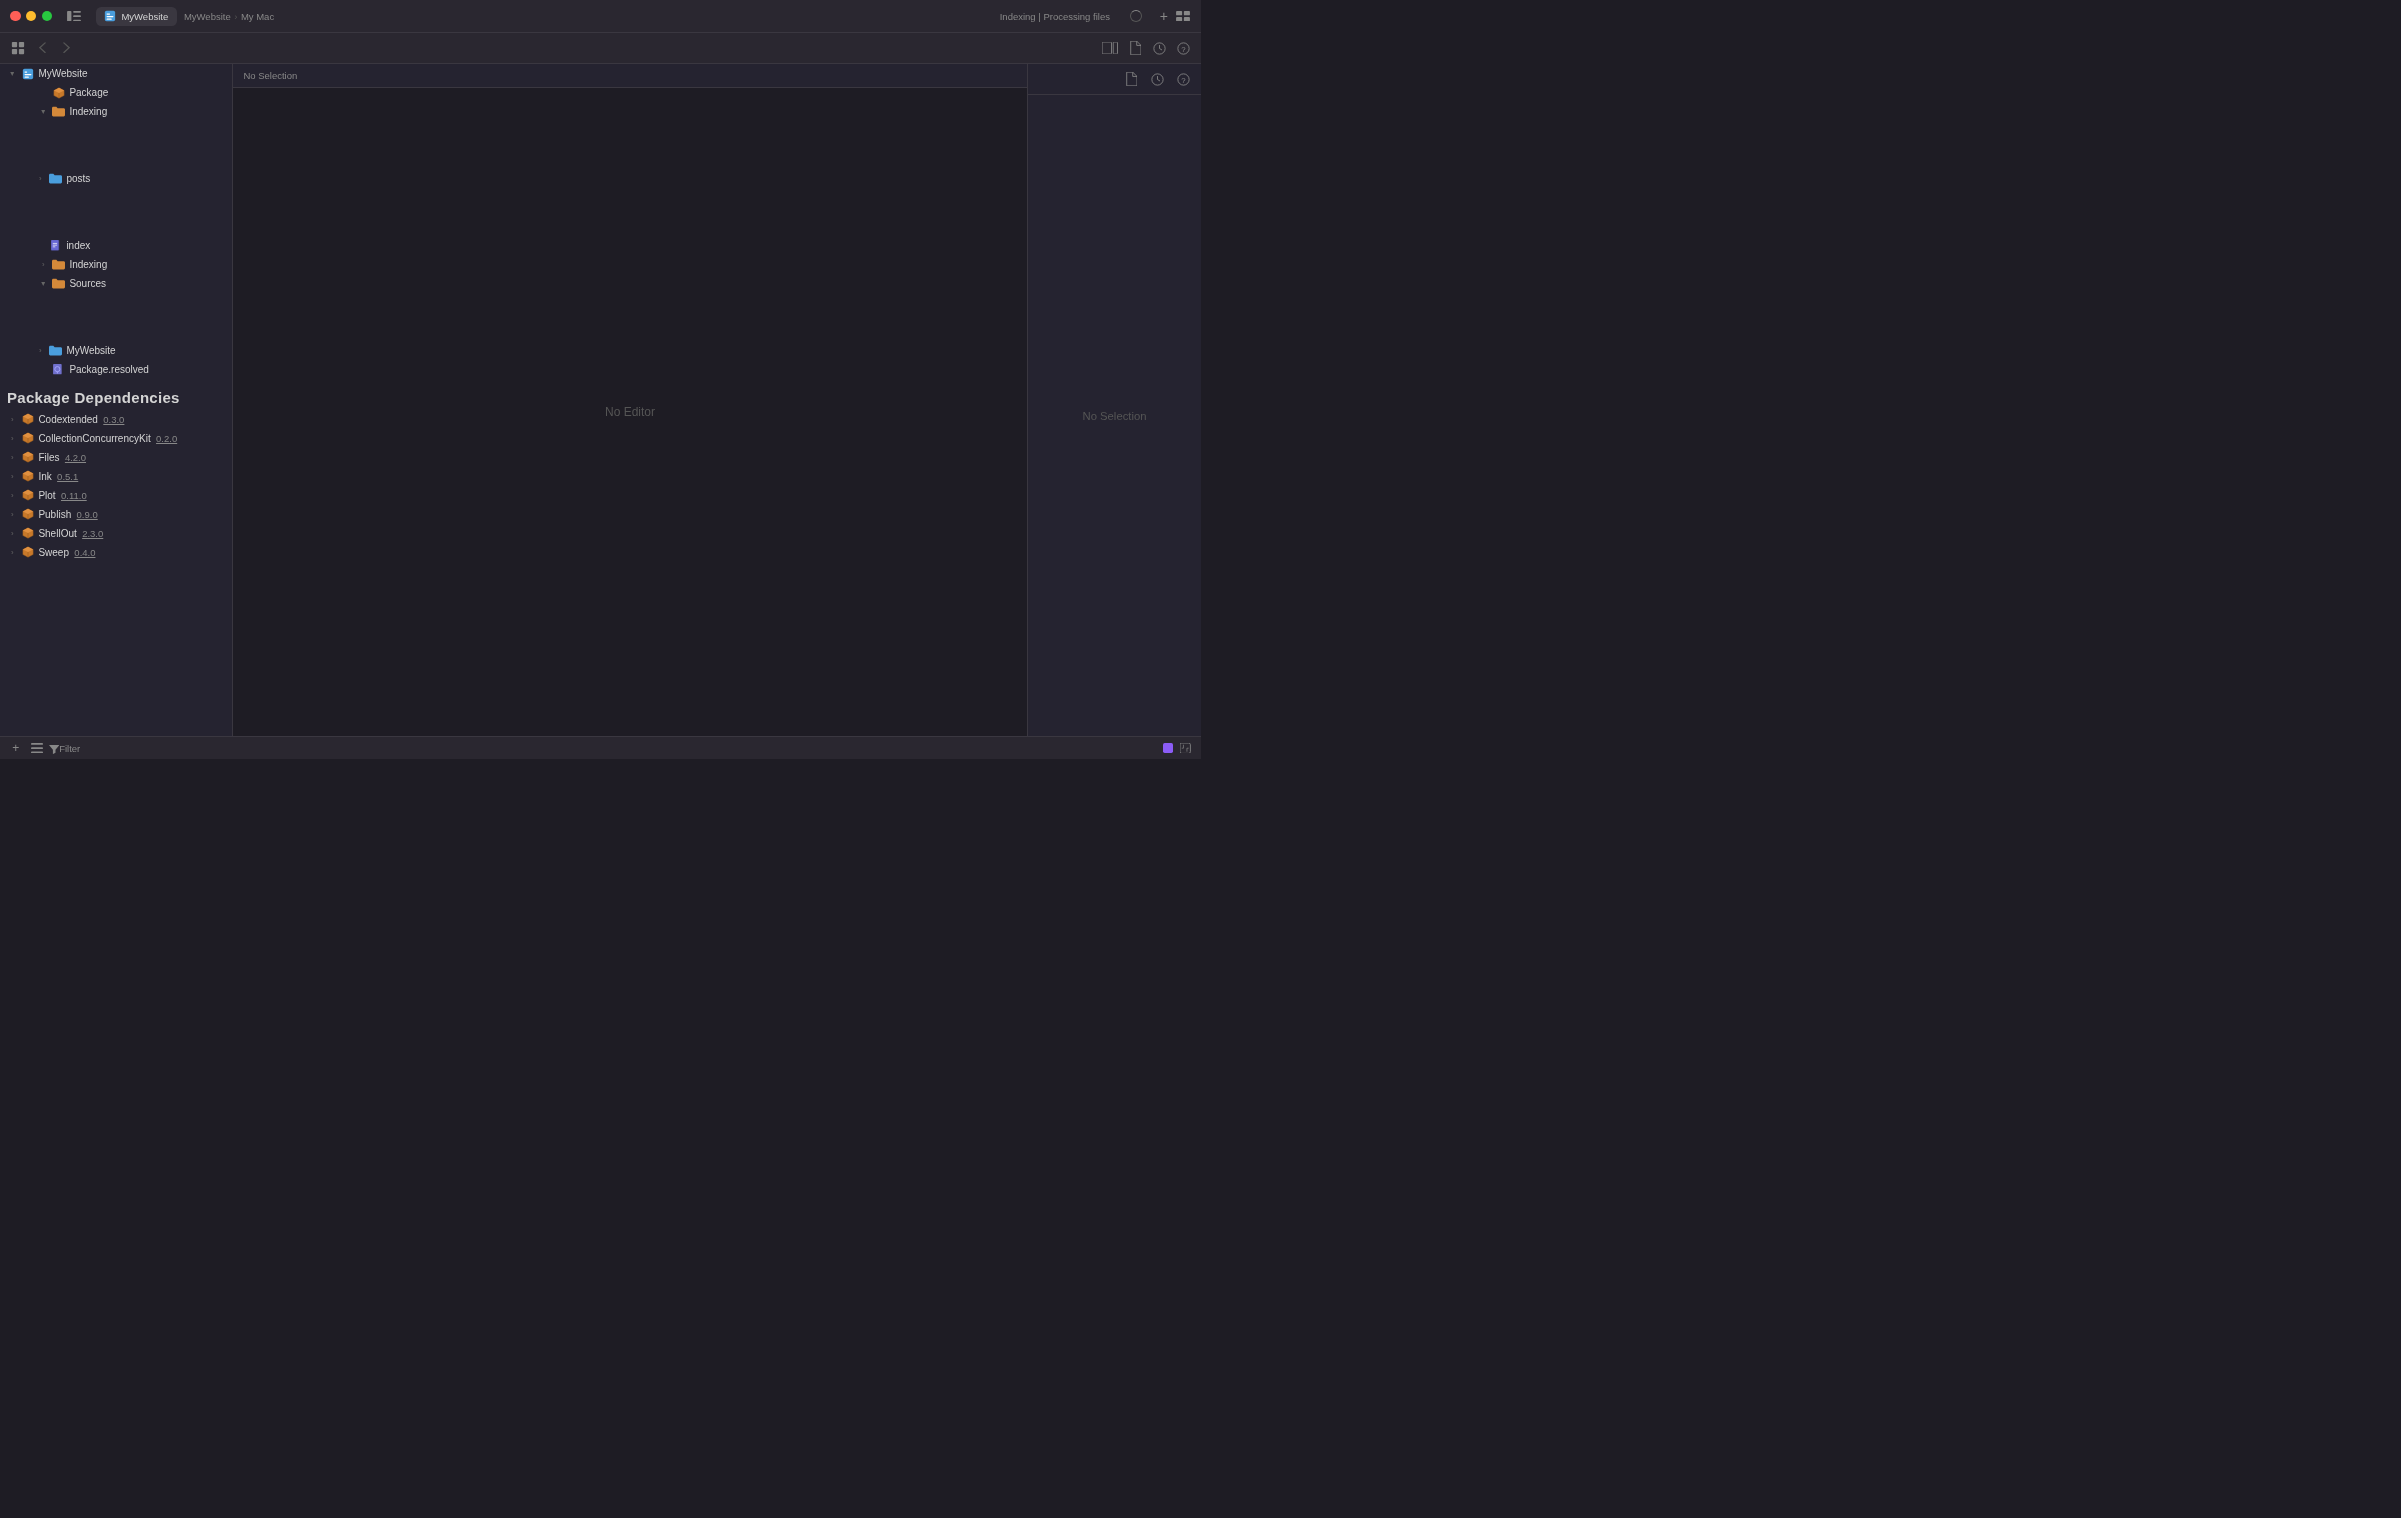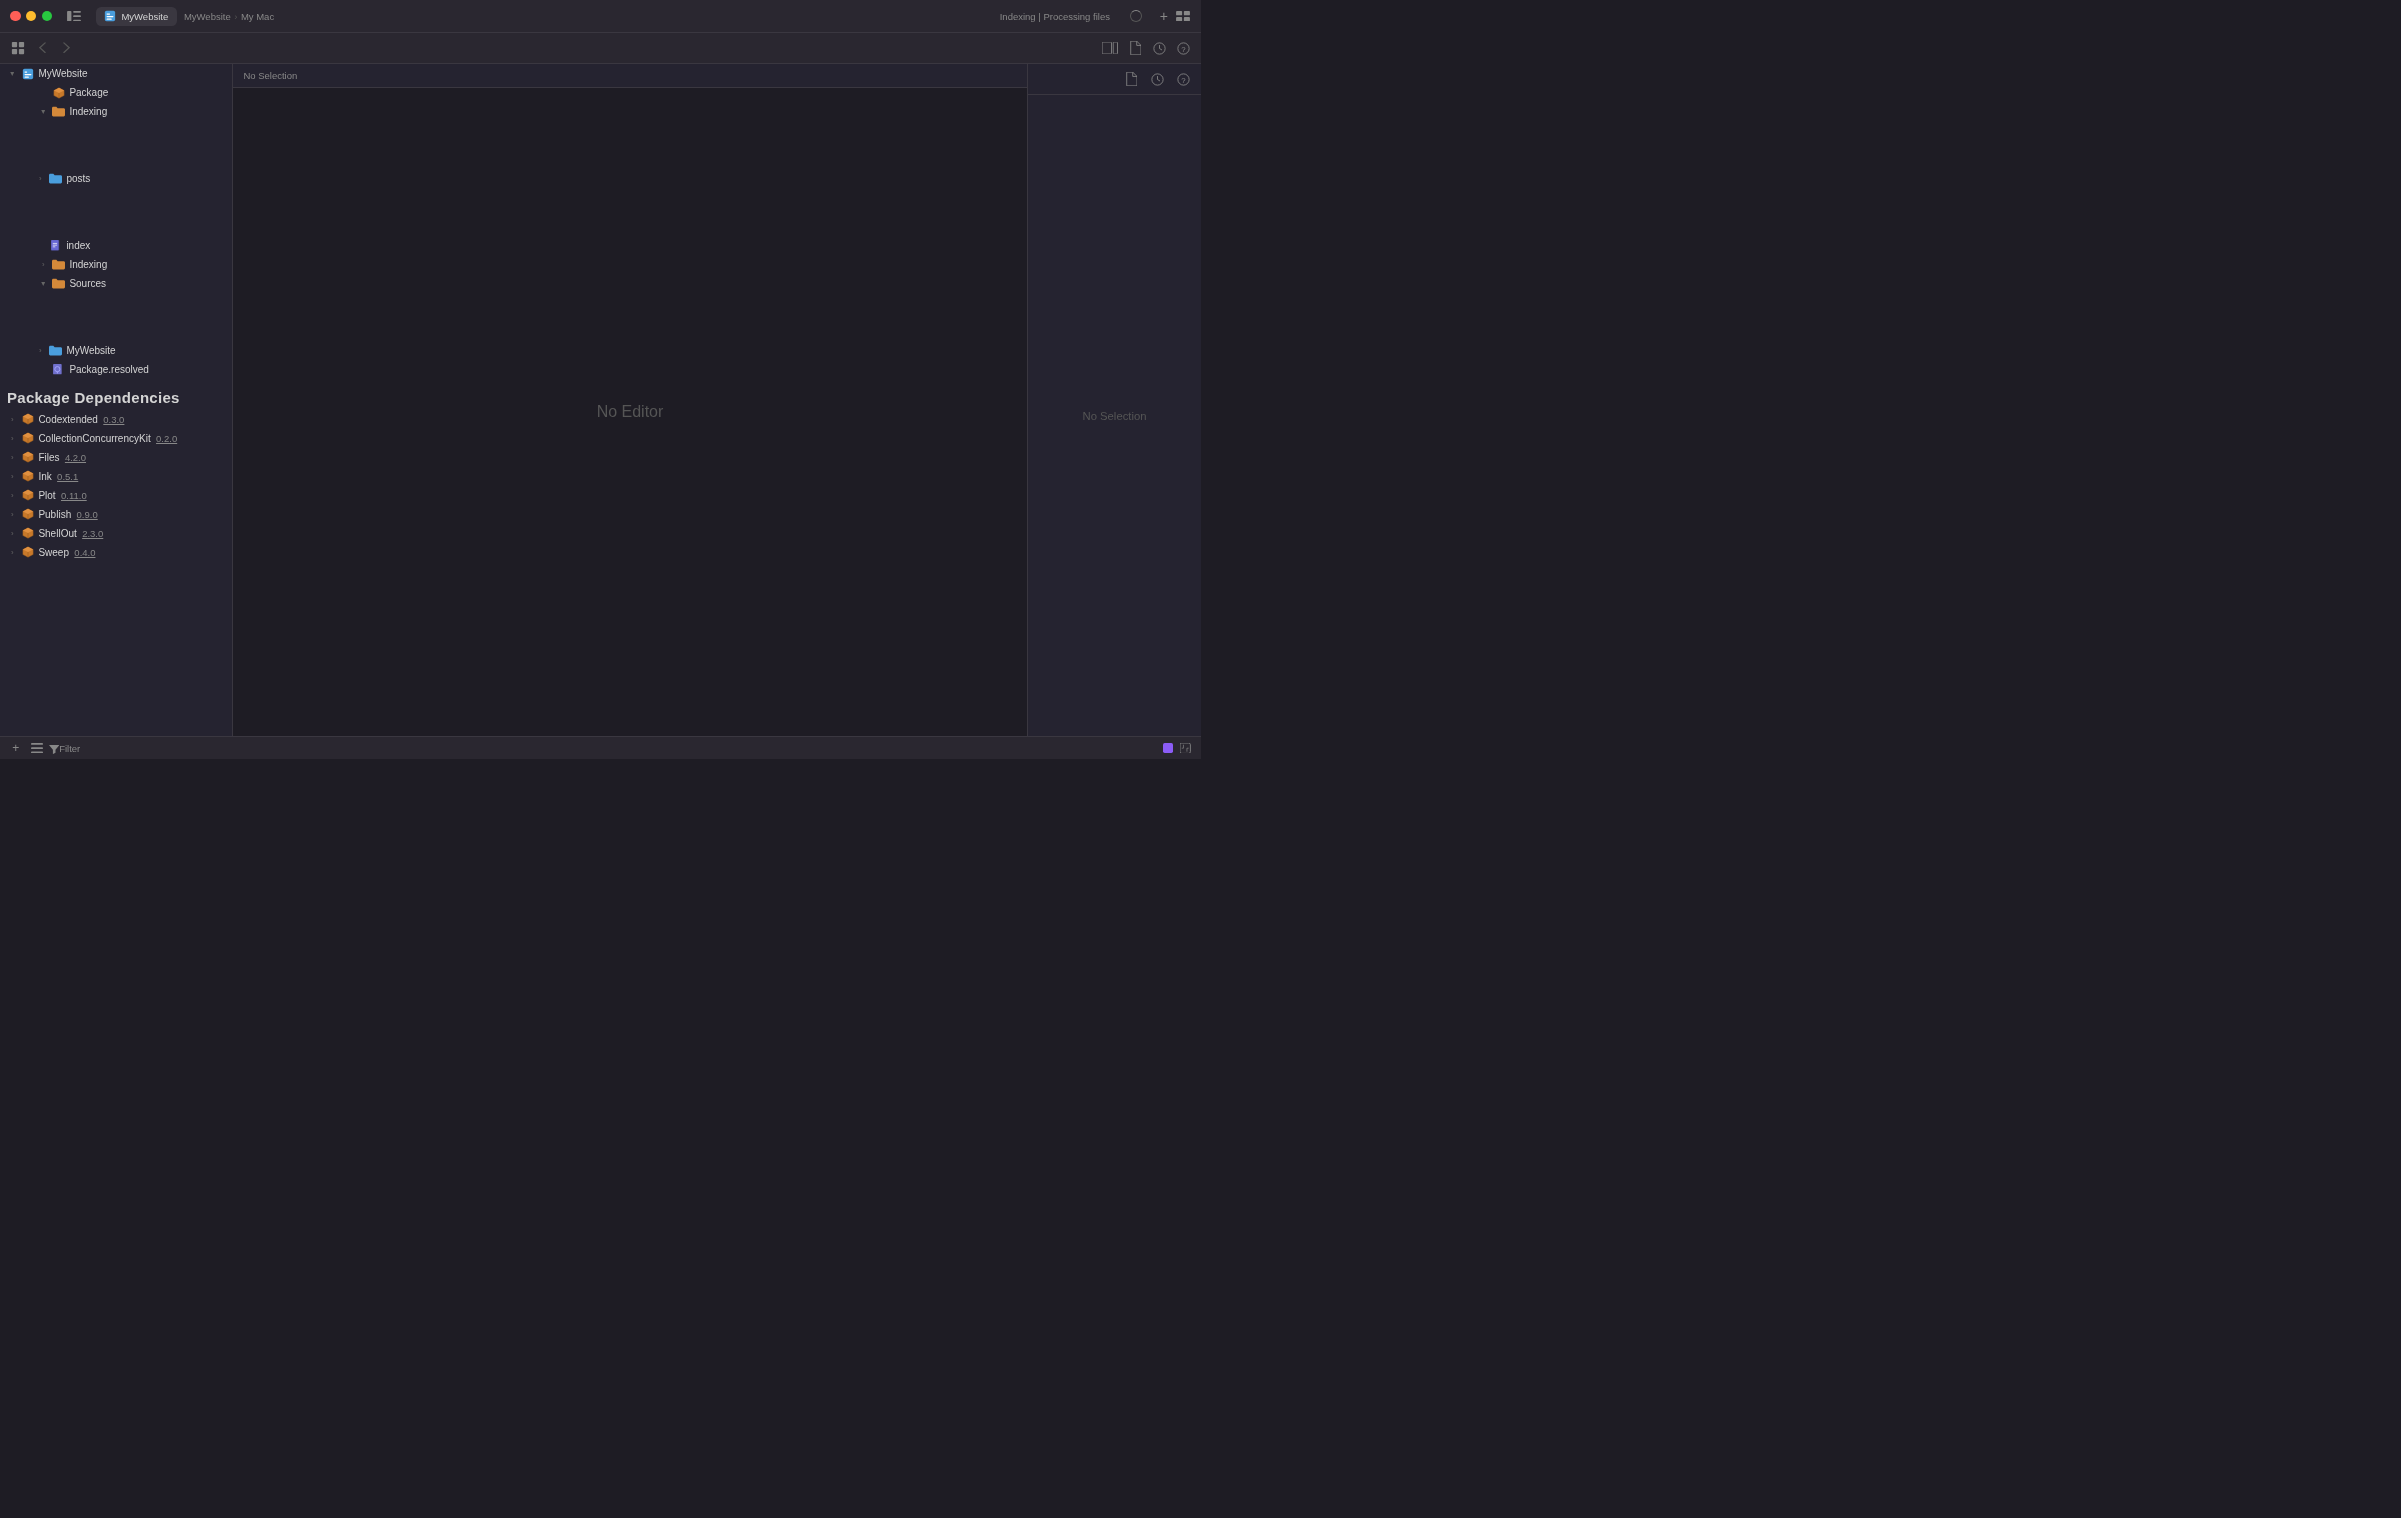--- a/index.html
+++ b/index.html
@@ -226,21 +226,21 @@
 
     .editor-main {
       flex: 1;
       display: flex;
       align-items: center;
       justify-content: center;
     }
 
     .no-editor-text {
       color: #555;
-      font-size: 16px;
+      font-size: 12px;
     }
 
     
     .inspector {
       width: 174px;
       min-width: 174px;
       background: #252330;
       border-left: 0.9px solid #3a3740;
       display: flex;
       flex-direction: column;

